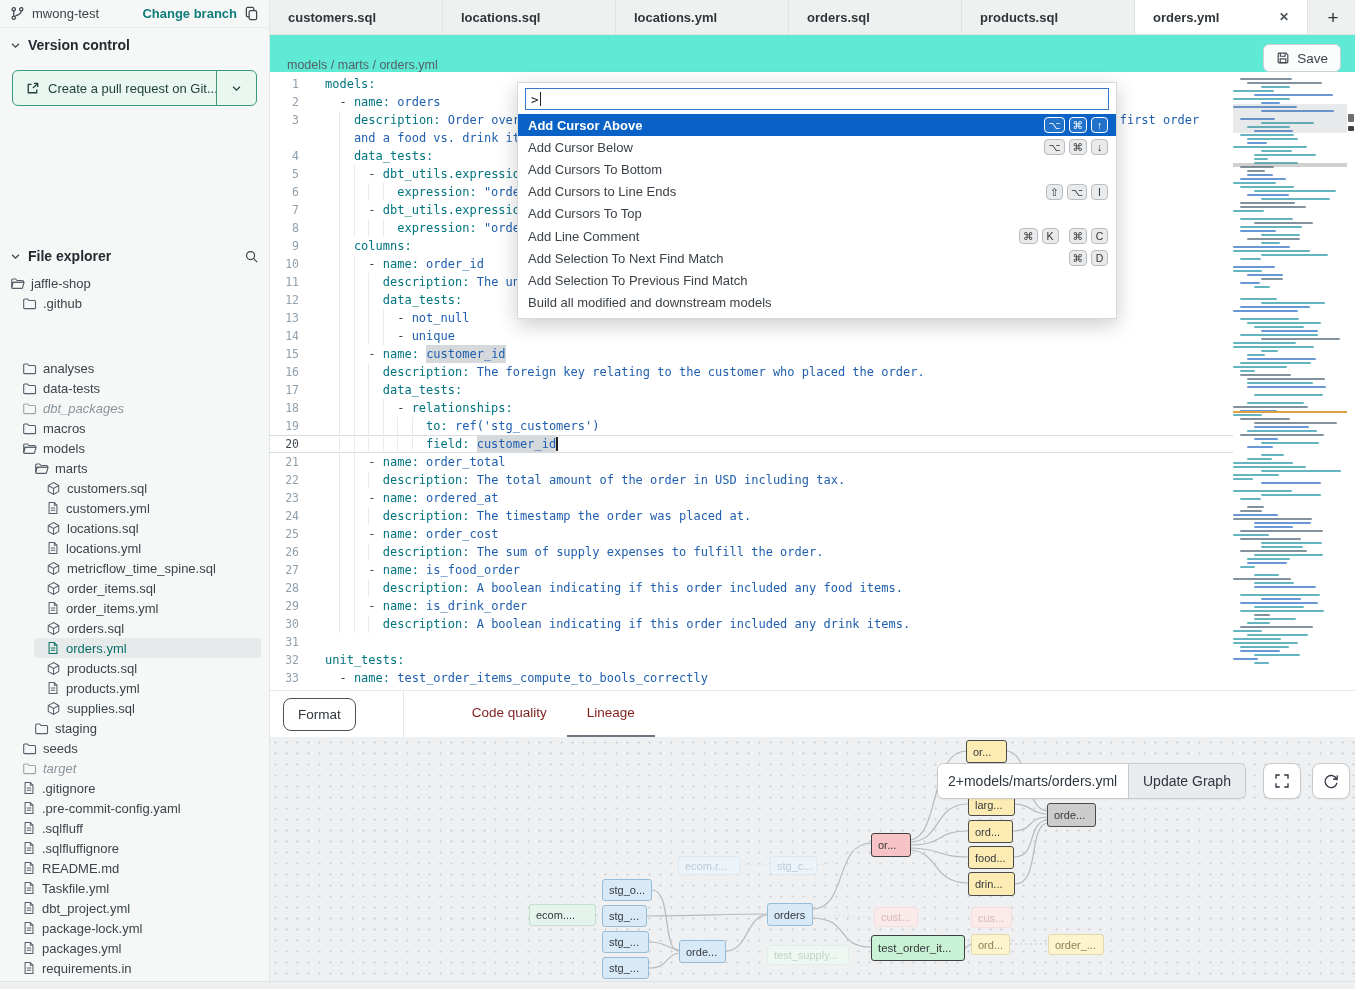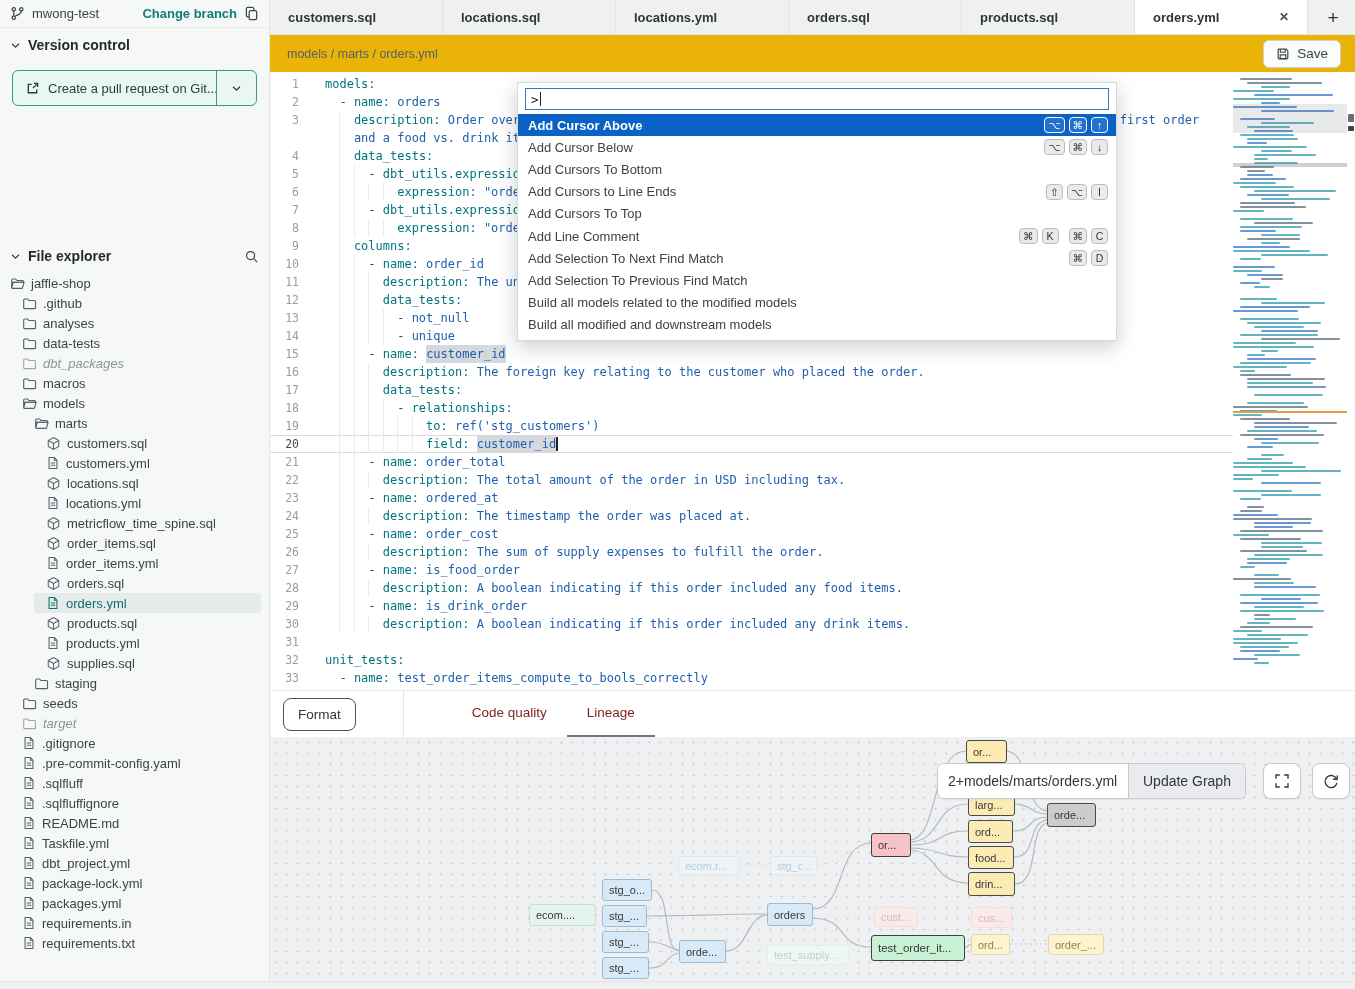--- a/index.html
+++ b/index.html
@@ -30,21 +30,21 @@
   
   .main { position:absolute; left:270px; top:0; width:1085px; height:989px; }
 
   .tabbar { height:35px; background:#eff1f1; display:flex; border-bottom:1px solid #e1e4e5; position:relative; }
   .tab { flex:0 0 173px; display:flex; align-items:center; padding:0 14px 0 18px; font-size:13px; font-weight:600; color:#2f3539; border-right:1px solid #e0e3e4; cursor:pointer; }
   .tab.active { background:#fff; border-bottom:none; }
   .tab .tab-label { flex:1; white-space:nowrap; overflow:hidden; }
   .tab-close { font-size:12px; color:#4b5258; padding:2px 4px; cursor:pointer; }
   .tab-plus { position:absolute; right:8px; top:0; height:35px; width:28px; display:flex; align-items:center; justify-content:center; font-size:19px; color:#30363b; cursor:pointer; }
 
-  .pathbar { height:37px; background:#eab308; display:flex; align-items:center; padding:0 14px 0 17px;gap:8px; }
+  .pathbar { height:37px; background:#5eead4; display:flex; align-items:flex-end; padding:0 14px 0 17px;gap:8px; }
   .breadcrumb { font-size:12.5px; color:#57606a; }
   .pathbar .spacer { flex:1; }
   .save-btn { display:flex; align-items:center; gap:7px; height:28px; padding:0 12px; border:1px solid #ccd1d4; border-radius:6px; background:#fbfcfc; font-size:13.5px; color:#3c434a; cursor:pointer; }
 
   
   .editor { position:relative; height:618px; background:#fff; overflow:hidden; }
   .code-area { position:absolute; left:0; top:3px; right:122px; font-family:"DejaVu Sans Mono", monospace; font-size:12px; line-height:18px; }
   .code-row { display:flex; height:18px; white-space:pre; }
   .code-row.current { box-shadow: inset 0 1px 0 #d8dcdf, inset 0 -1px 0 #d8dcdf; }
   .ln { width:37px; flex:0 0 37px; text-align:right; padding-right:8px; color:#919fab; font-size:11.5px; }
@@ -187,21 +187,21 @@
           <span>jaffle-shop</span>
         </div>
         <div class="tree-row" style="padding-left: 22px;">
           <span class="icon">
             <svg width="15" height="15" viewBox="0 0 16 16" fill="none" stroke="#57606a" stroke-width="1.2">
               <path d="M1.8 4.2 a1 1 0 0 1 1 -1 h3.2 l1.4 1.6 h6 a1 1 0 0 1 1 1 v6.6 a1 1 0 0 1 -1 1 H2.8 a1 1 0 0 1 -1 -1 z"></path>
             </svg>
           </span>
           <span>.github</span>
         </div>
-        <div class="tree-row" style="padding-left: 22px;">
+        <div class="tree-row" style="padding-left: 22px; margin-top: 45px;">
           <span class="icon">
             <svg width="15" height="15" viewBox="0 0 16 16" fill="none" stroke="#57606a" stroke-width="1.2">
               <path d="M1.8 4.2 a1 1 0 0 1 1 -1 h3.2 l1.4 1.6 h6 a1 1 0 0 1 1 1 v6.6 a1 1 0 0 1 -1 1 H2.8 a1 1 0 0 1 -1 -1 z"></path>
             </svg>
           </span>
           <span>analyses</span>
         </div>
         <div class="tree-row" style="padding-left: 22px;">
           <span class="icon">
             <svg width="15" height="15" viewBox="0 0 16 16" fill="none" stroke="#57606a" stroke-width="1.2">
@@ -768,23 +768,20 @@
             <span class="pal-label">Add Selection To Next Find Match</span>
             <span class="key-group">
               <span class="key-chip">⌘</span>
               <span class="key-chip">D</span>
             </span>
           </div>
           <div class="pal-item">
             <span class="pal-label">Add Selection To Previous Find Match</span>
           </div>
           <div class="pal-item">
-            <span class="pal-label">Build all models related to the modified models</span>
-          </div>
-          <div class="pal-item">
             <span class="pal-label">Build all modified and downstream models</span>
           </div>
         </div>
     </div>
 
     <div class="panel-header">
       <button class="format-btn">Format</button>
       <div class="ph-divider"></div>
       <div id="panel-tabs" style="display:flex;">
           <div class="panel-tab first">Code quality</div>

